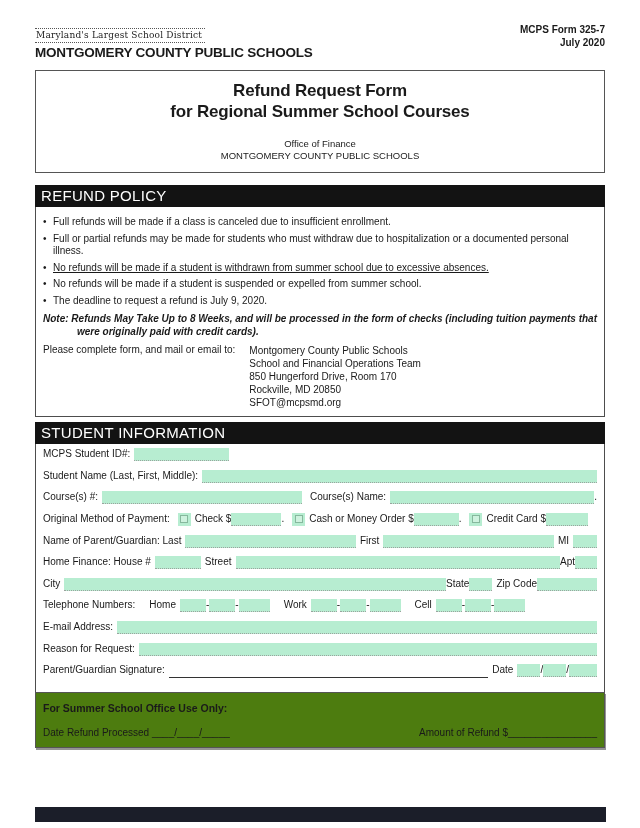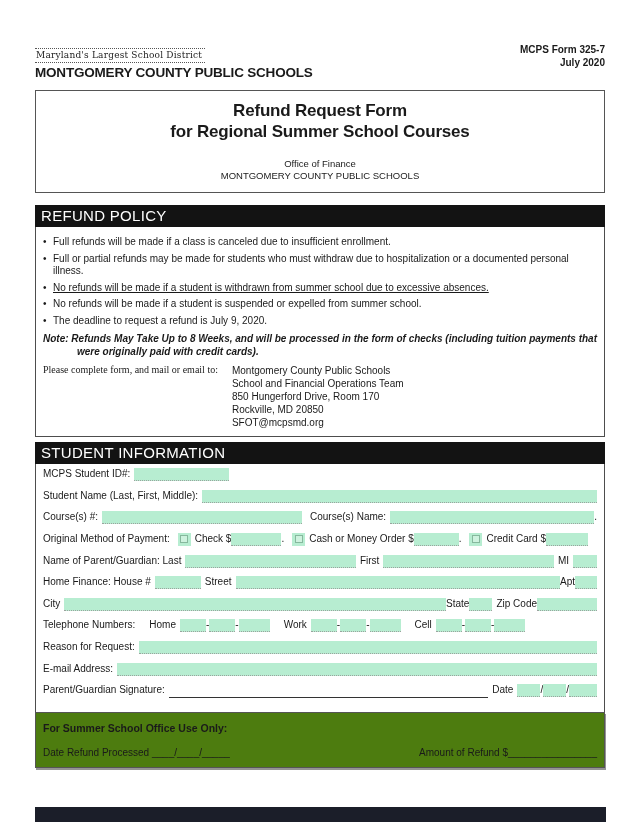--- a/index.html
+++ b/index.html
@@ -1,21 +1,21 @@
 <!DOCTYPE html>
 <html><head>
 <meta charset="utf-8">
 <style>
   html,body { margin:0; padding:0; background:#ffffff; }
   body {
     width:640px; height:828px; position:relative; overflow:hidden;
     font-family:"Liberation Sans", sans-serif; color:#1a1a1a;
     -webkit-font-smoothing:antialiased;
   }
-  .page { padding:44px 35px 0 35px;border-radius:31px; }
+  .page { padding:24px 35px 0 35px;border-radius:31px; }
 
   
   .hdr { display:flex; justify-content:space-between; align-items:flex-start; }
   .tagline {
     display:inline-block; font-family:"DejaVu Serif", serif; font-size:9px;
     color:#222; border-top:1px dotted #555; border-bottom:1px dotted #555;
     padding:1px 3px 2px 1px; letter-spacing:.2px;
   }
   .district { font-size:13.5px; font-weight:bold; letter-spacing:-.2px; margin-top:2px; }
   .formnum { text-align:right; font-size:10px; font-weight:bold; line-height:1.25; }
@@ -37,21 +37,21 @@
   }
   .boxbody { border:1px solid #4d4d4d; border-top:none; padding:6px 7px 7px 7px; }
 
   .bullet-row { display:flex; font-size:10px; line-height:1.25; margin:3px 0 4px 0; }
   .bullet-glyph { width:10px; flex:none; }
   .note {
     font-size:10px; font-weight:bold; font-style:italic; line-height:1.3;
     margin:5px 0 6px 0; padding-left:34px; text-indent:-34px;
   }
   .mailto { display:flex; font-size:10px; margin-top:4px; }
-  .mailto-label { flex:none;font-family:Liberation Serif, serif; }
+  .mailto-label { flex:none; }
   .mailto-addr { margin-left:14px; line-height:1.3; }
 
   
   .fields { border:1px solid #4d4d4d; border-top:none; padding:4px 7px 6px 7px; font-size:10px; }
   .frow { display:flex; height:21.6px; white-space:nowrap; }
   .frow .lbl { flex:none; padding-bottom:1px; }
   .g {
     background:#b7edd1; height:13px; flex:none;
     border-bottom:1px dotted #9aa39e; box-sizing:border-box;
   }
@@ -262,27 +262,27 @@
         <span class="lbl">Cell</span>
         <span class="gap4"></span>
         <span class="g w26"></span>
         <span class="punct">-</span>
         <span class="g w26"></span>
         <span class="punct">-</span>
         <span class="g w31"></span>
       </div>
 
       <div class="frow">
+        <span class="lbl">E-mail Address:</span>
+        <span class="gap4"></span>
+        <span class="g grow"></span>
+      </div>
+
+      <div class="frow">
         <span class="lbl">Reason for Request:</span>
-        <span class="gap4"></span>
-        <span class="g grow"></span>
-      </div>
-
-      <div class="frow">
-        <span class="lbl">E-mail Address:</span>
         <span class="gap4"></span>
         <span class="g grow"></span>
       </div>
 
       <div class="frow">
         <span class="lbl">Parent/Guardian Signature:</span>
         <span class="sigline"></span>
         <span class="lbl">Date</span>
         <span class="gap4"></span>
         <span class="g w23"></span>

